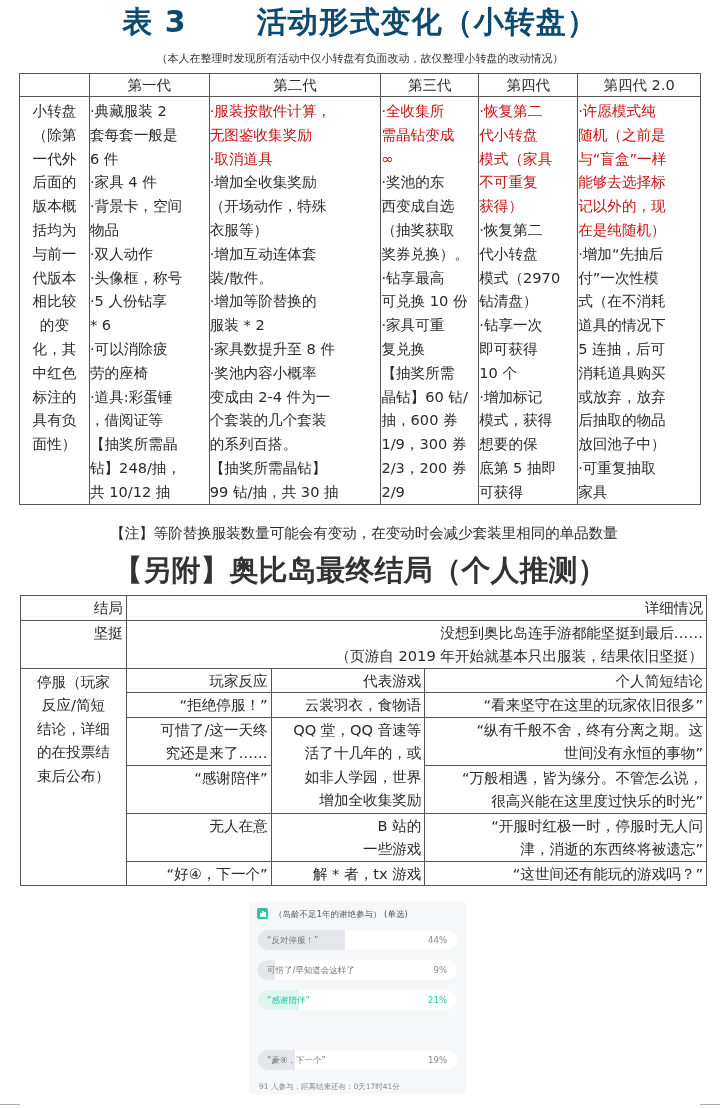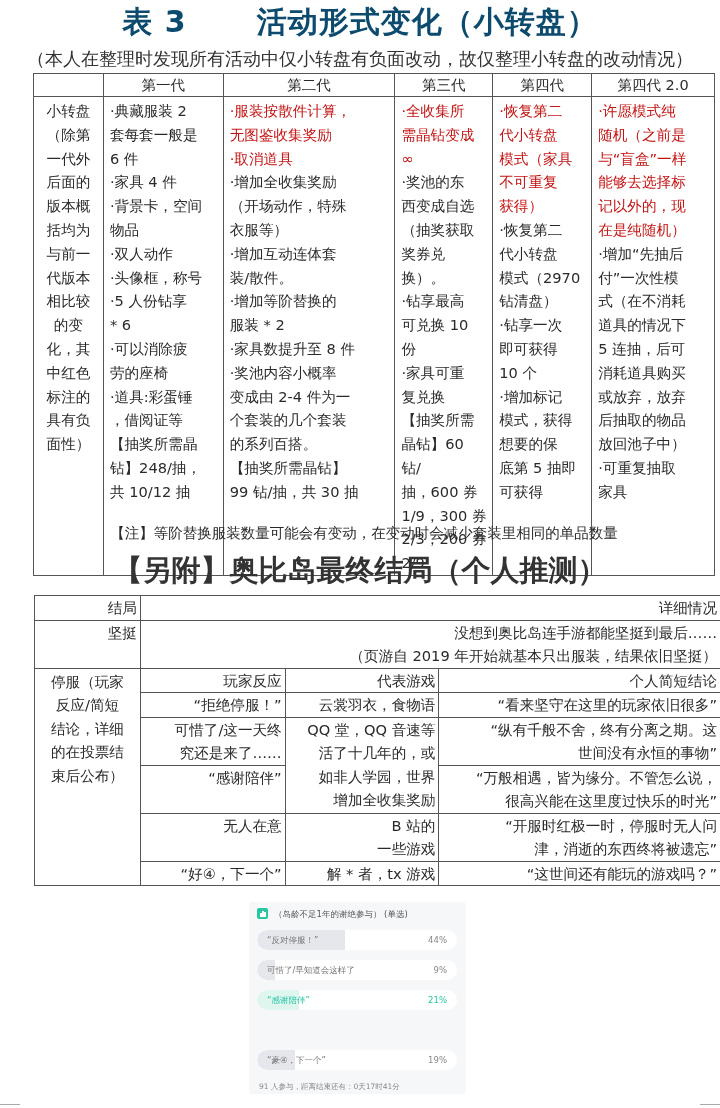--- a/index.html
+++ b/index.html
@@ -2,26 +2,26 @@
 <html><head>
 <meta charset="utf-8">
 <style>
   html, body { margin: 0; padding: 0; background: #ffffff; }
   body { width: 720px; height: 1108px; position: relative; overflow: hidden;
          font-family: "DejaVu Sans", "Liberation Sans", sans-serif; color: #2a2a2a; }
   .title { position: absolute; top: 2px; left: 0; width: 720px; text-align: center;
            font-size: 30px; font-weight: bold; letter-spacing: 1px; height: 40px; line-height: 40px; color:#0c4a6e; }
   .title .num { margin-right: 70px; }
   .subtitle { position: absolute; top: 48px; left: 0; width: 720px; text-align: center;
-              font-size: 18px; line-height: 22px; color: #333; }
-  table { border-collapse: collapse; position: absolute; margin-left: 14px; }
+              font-size: 11px; line-height: 22px; color: #333; }
+  table { border-collapse: collapse; position: absolute; }
   td, th { border: 1px solid #555; padding: 0; vertical-align: top; }
   .t1 { top: 73px; left: 19px; width: 682px; font-size: 14.6px; line-height: 23.8px; }
   .t1 th { font-weight: normal; height: 22px; line-height: 22px; text-align: center; font-size: 14.5px; }
-  .t1 td { padding: 2px 5px 0 6px; }
+  .t1 td { padding: 2px 5px 0 0; }
   .t1 td.rowhead { text-align: center; padding: 2px 2px 0 2px; }
   .red { color: #c41414; }
   .line { display: block; white-space: pre-wrap; }
   .note { position: absolute; top: 522px; left: 4px; width: 720px; text-align: center; font-size: 14.5px; line-height: 22px; }
   .title2 { position: absolute; top: 550px; left: 0; width: 720px; text-align: center;
             font-size: 29px; font-weight: bold; line-height: 40px; color:#333; }
   .t2 { top: 595px; left: 20px; width: 687px; font-size: 14.6px; line-height: 23.5px; }
   .t2 td { text-align: right; padding: 0 3px; vertical-align: middle; }
   .t2 td.lefthead { vertical-align: top; text-align: center; padding-top: 1px; }
   .t2 td.top { vertical-align: top; }

